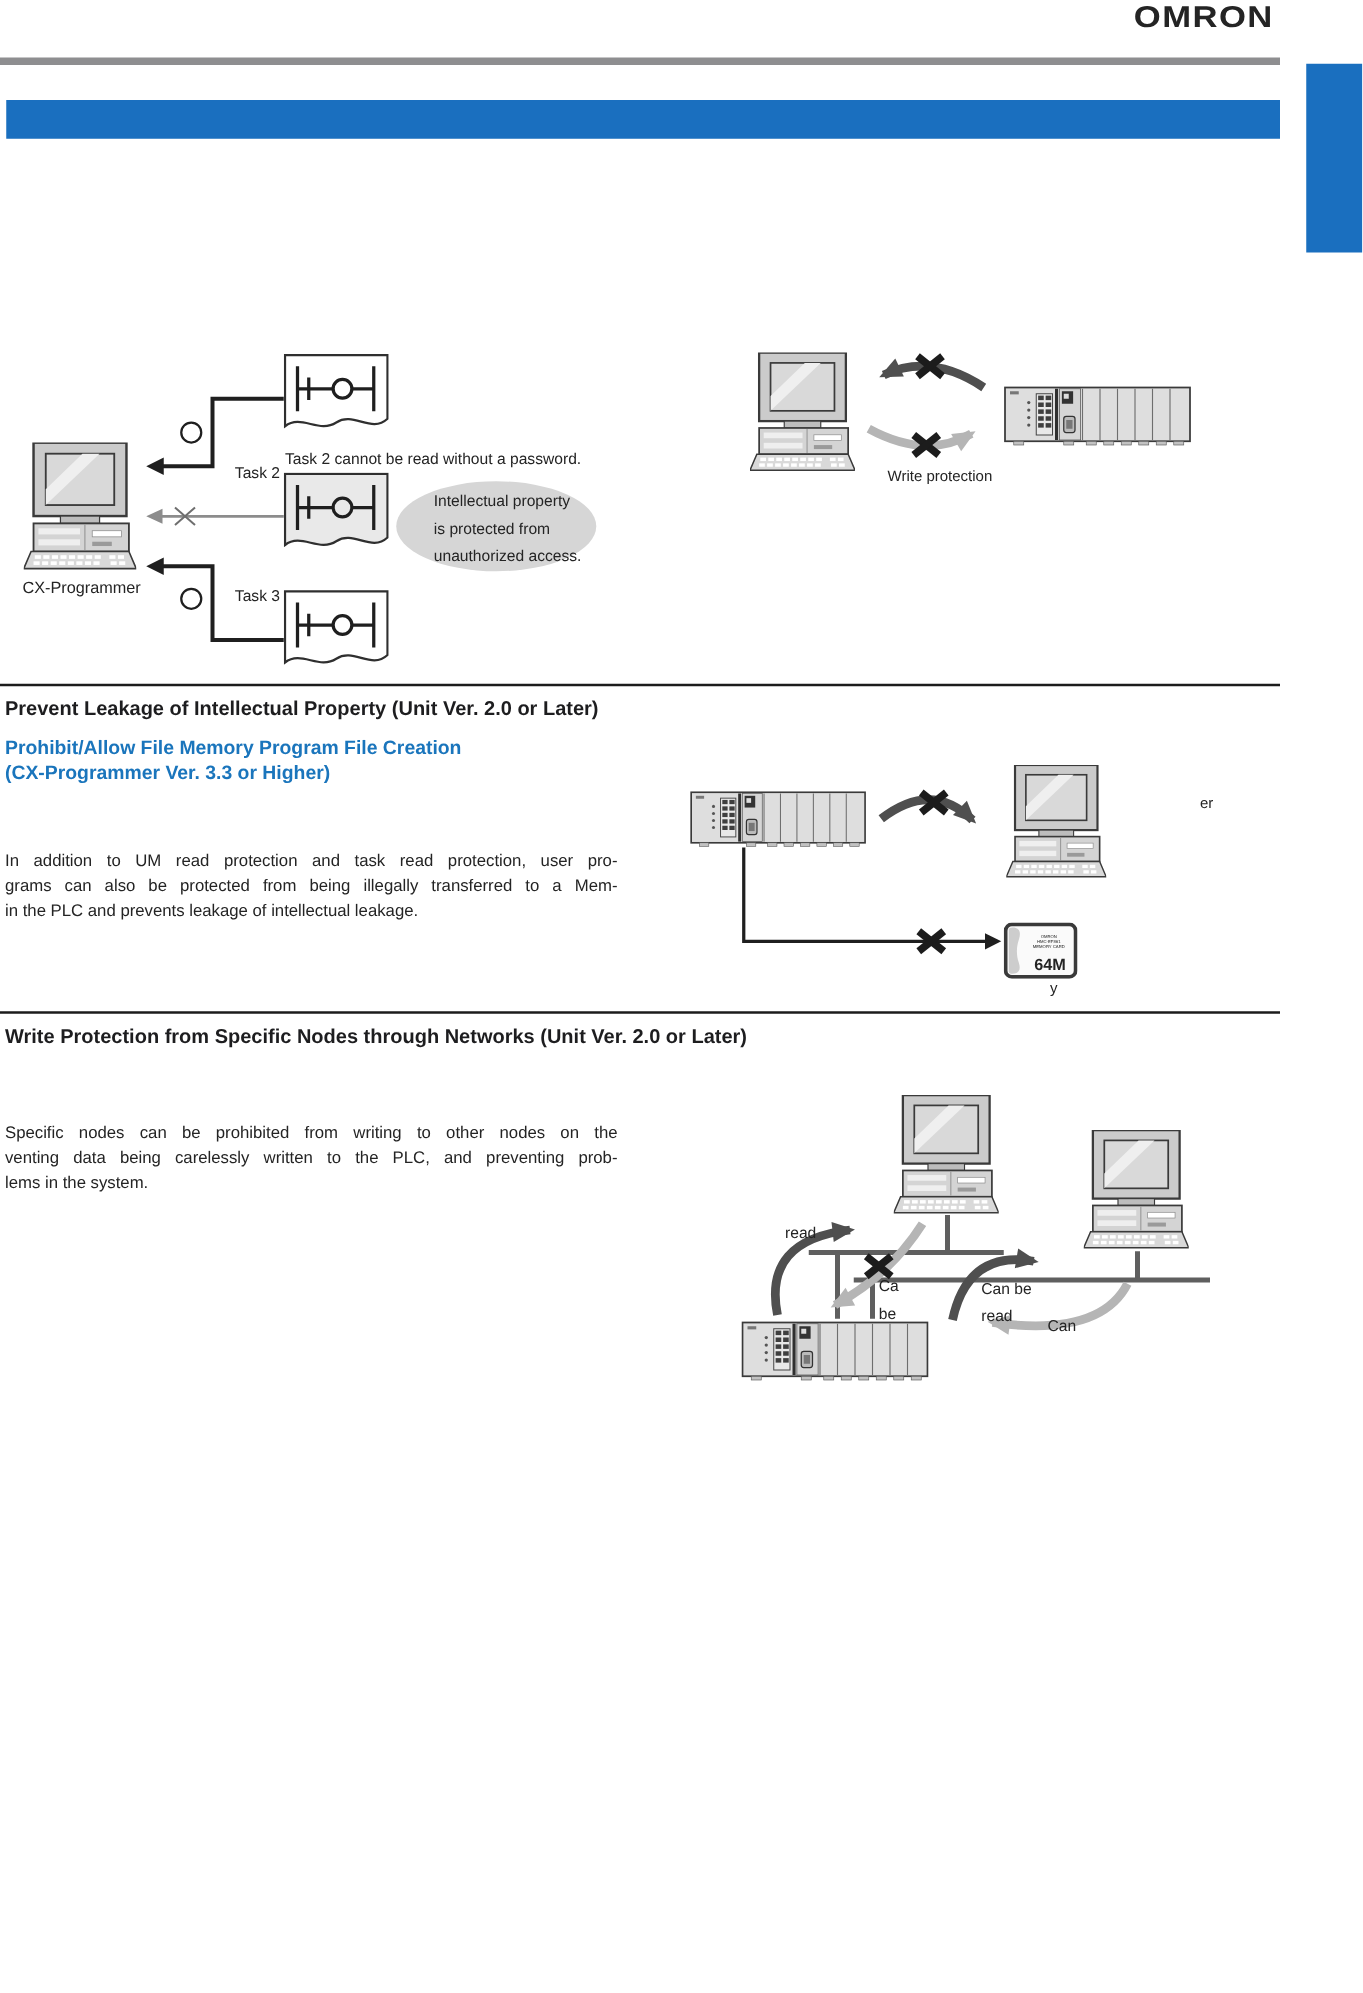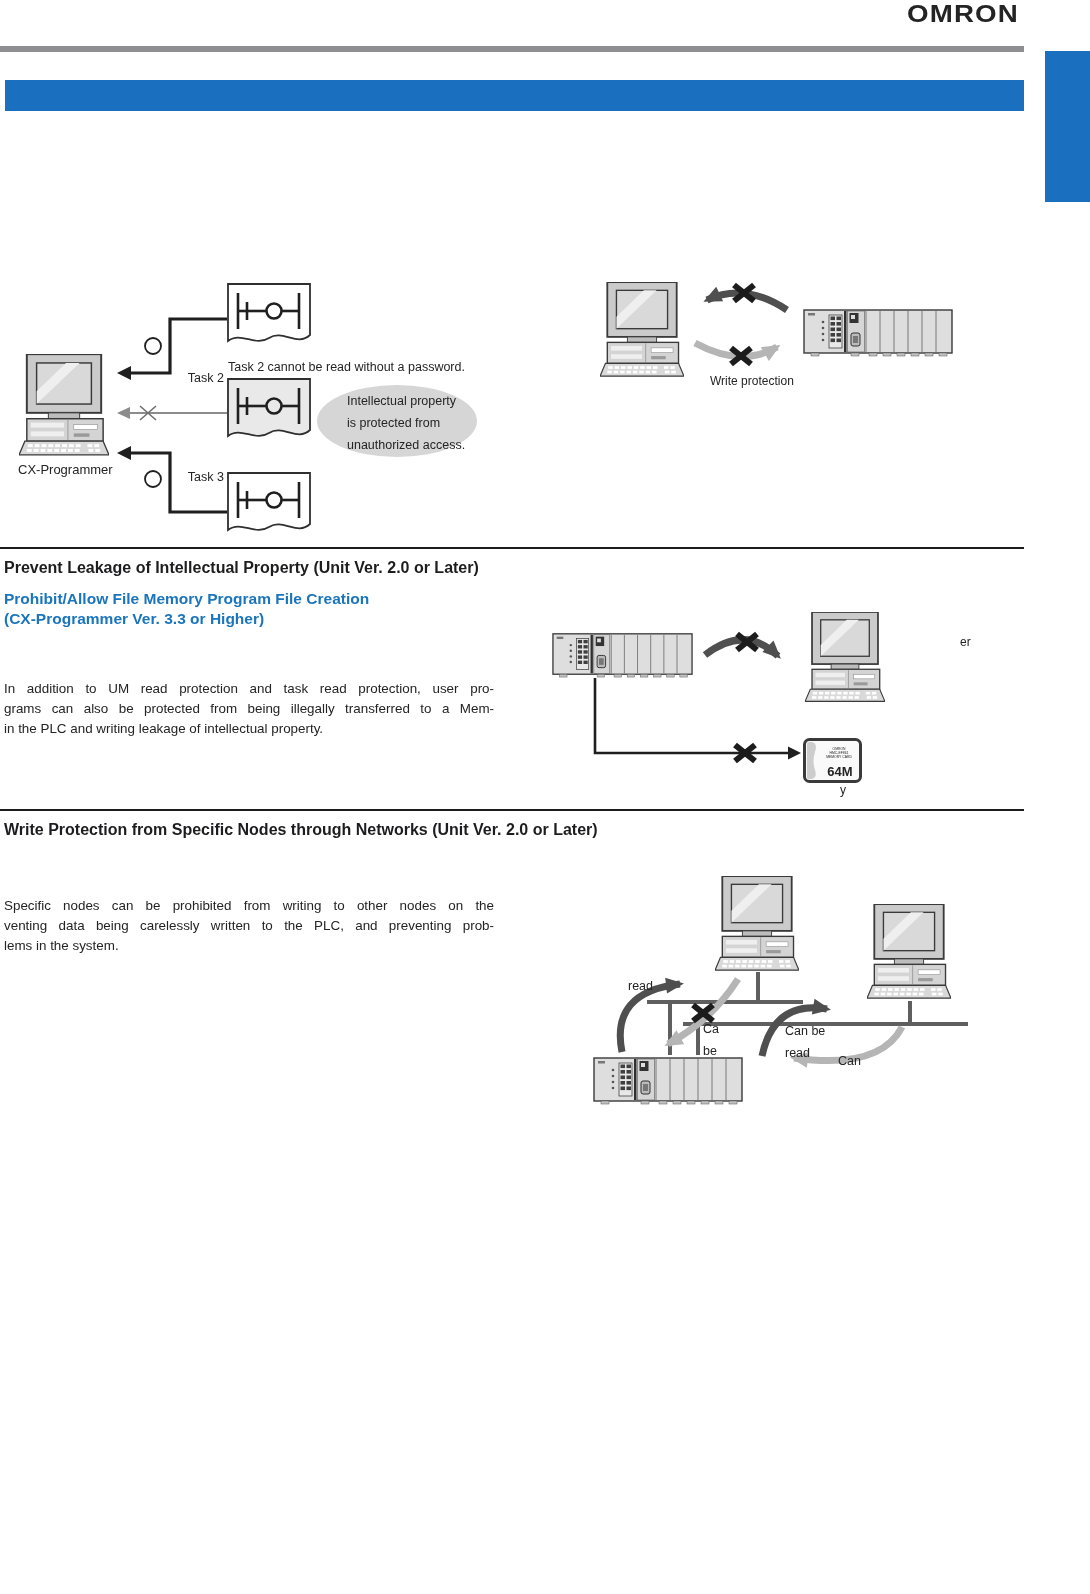--- a/index.html
+++ b/index.html
@@ -204,21 +204,21 @@
 
   <div class="abs rule-black" style="left:0;top:547px;width:1024px;height:2px;"></div>
   <div class="abs h1" style="left:4px;top:559px;">Prevent Leakage of Intellectual Property (Unit Ver. 2.0 or Later)</div>
   <div class="abs h2" style="left:4px;top:589px;">
     <div>Prohibit/Allow File Memory Program File Creation</div>
     <div>(CX-Programmer Ver. 3.3 or Higher)</div>
   </div>
   <div class="abs body-text" style="left:4px;top:634px;margin-top:45px;">
     <div class="jline">In addition to UM read protection and task read protection, user pro-</div>
     <div class="jline">grams can also be protected from being illegally transferred to a Mem-</div>
-    <div>in the PLC and writing leakage of intellectual property.</div>
+    <div>in the PLC and prevents leakage of intellectual leakage.</div>
   </div>
 
   <div class="abs" style="left:540px;top:598px;width:450px;height:202px;">
     <svg width="450" height="202" viewBox="0 0 450 202">
       <defs>
         <marker id="ah-c-dark" markerUnits="userSpaceOnUse" markerWidth="20" markerHeight="18" refX="15" refY="9" orient="auto">
           <path d="M1,1 L19,9 L1,17 Z" fill="#4f4f4f"></path>
         </marker>
       </defs>
       <path d="M55,80 V155 H248" fill="none" stroke="#1f1f1f" stroke-width="2.6"></path>

